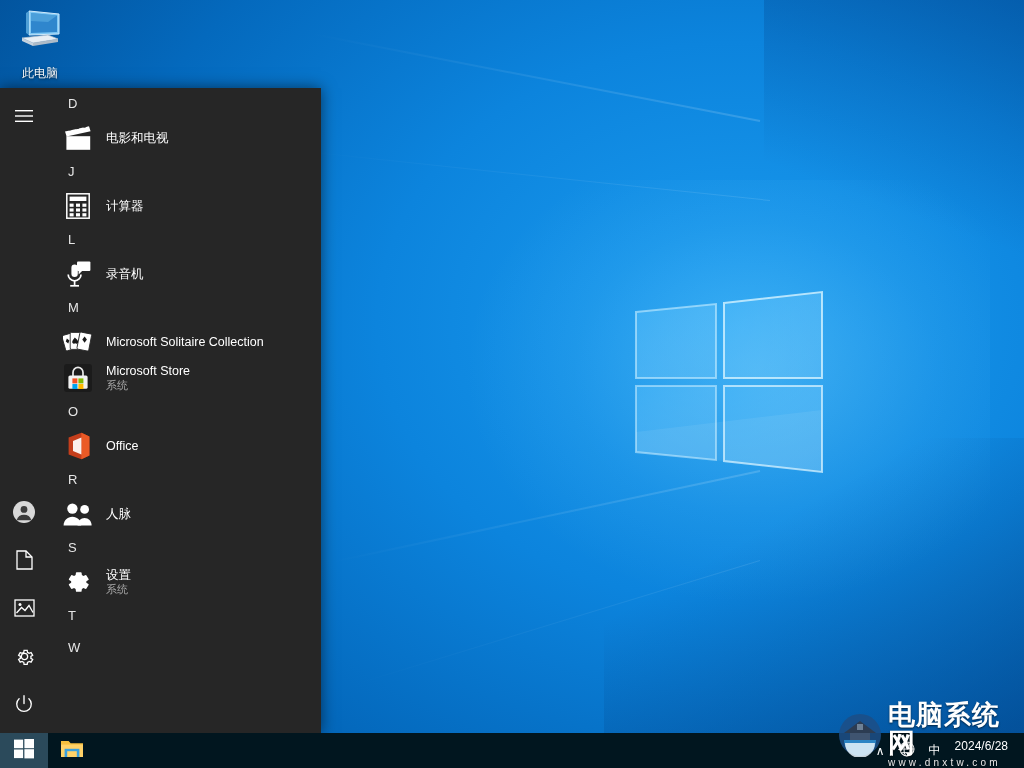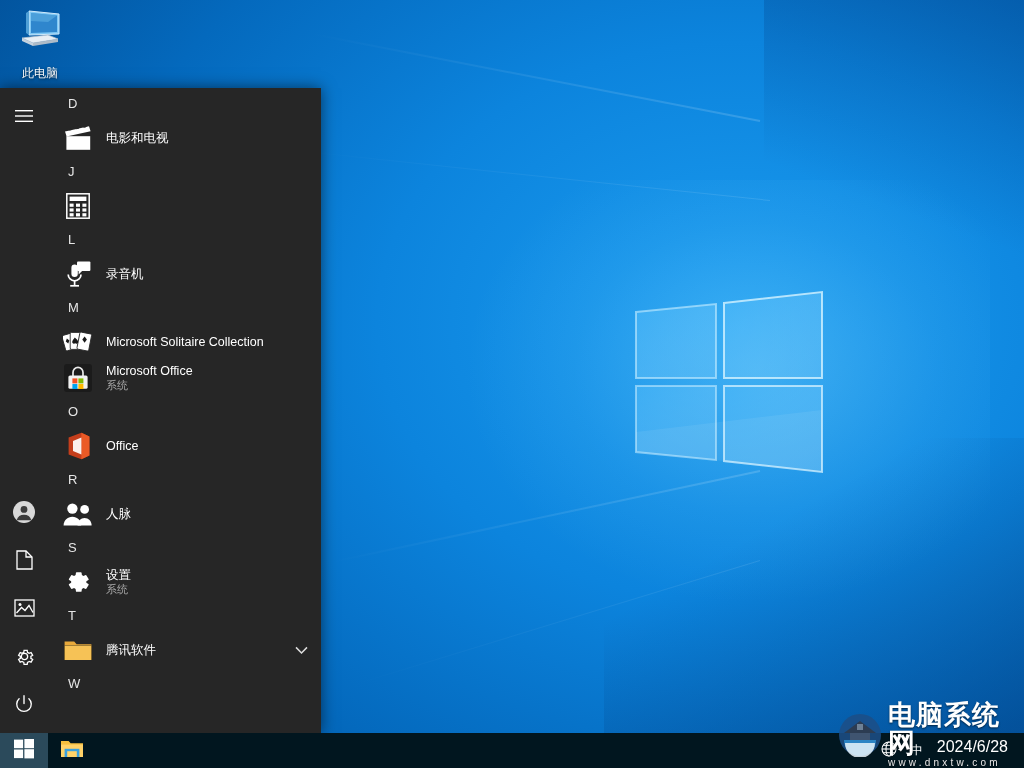--- a/index.html
+++ b/index.html
@@ -152,21 +152,21 @@
     padding-right: 6px; gap: 2px;
     color: #fff;
   }
   .tray-item {
     height: 35px; display: flex; align-items: center; justify-content: center;
     padding: 0 6px; color: #fff; font-size: 12px; cursor: default;
   }
   #clock {
     height: 35px; display:flex; flex-direction: column;
     align-items: flex-end; justify-content: center;
-    padding: 0 10px 8px 6px; color:#fff; font-size: 16px; line-height: 13px;
+    padding: 0 10px 8px 6px; color:#fff; font-size: 12px; line-height: 13px;
     cursor: default;
   }
 
   
   #watermark {
     position: absolute;
     right: 8px; bottom: 6px;
     width: 178px; height: 54px;
     z-index: 60;
     pointer-events: none;
@@ -327,20 +327,23 @@
                   <rect x="16.4" y="10.6" width="4" height="3.2"></rect>
                   <rect x="3.6" y="15.4" width="4" height="3.2"></rect>
                   <rect x="10" y="15.4" width="4" height="3.2"></rect>
                   <rect x="16.4" y="15.4" width="4" height="3.2"></rect>
                   <rect x="3.6" y="20.2" width="4" height="3.2"></rect>
                   <rect x="10" y="20.2" width="4" height="3.2"></rect>
                   <rect x="16.4" y="20.2" width="4" height="3.2"></rect>
                 </g>
               </svg>
             </div>
+            <div class="app-txt">
+              <div class="app-name">计算器</div>
+            </div>
           </div>
           <div class="sec-letter">L</div>
           <div class="app-row">
             <div class="app-ico">
               <svg width="28" height="27" viewBox="0 0 28 27">
                 <rect x="13" y="0.6" width="13.4" height="9.4" rx="1" fill="#ffffff"></rect>
                 <polygon points="14.6,9.6 14.6,13.6 18.6,9.6" fill="#ffffff"></polygon>
                 <rect x="7.4" y="3.6" width="6.4" height="12.4" rx="3.2" fill="#ffffff"></rect>
                 <path d="M4.2 13.4a6.4 6.4 0 0 0 12.8 0" fill="none" stroke="#fff" stroke-width="1.7"></path>
                 <line x1="10.6" y1="19.6" x2="10.6" y2="24.4" stroke="#fff" stroke-width="1.7"></line>
@@ -375,21 +378,21 @@
                 <rect x="0" y="0" width="28" height="28" rx="3" fill="#1b1b1b"></rect>
                 <path d="M9 12V8.4a5 5 0 0 1 10 0V12" fill="none" stroke="#e9e9e9" stroke-width="1.7"></path>
                 <rect x="4.4" y="11.4" width="19.2" height="13.4" rx="1.6" fill="#f2f2f2"></rect>
                 <rect x="8.4" y="14.4" width="5" height="5" fill="#f25022"></rect>
                 <rect x="14.4" y="14.4" width="5" height="5" fill="#7fba00"></rect>
                 <rect x="8.4" y="20" width="5" height="5" fill="#00a4ef"></rect>
                 <rect x="14.4" y="20" width="5" height="5" fill="#ffb900"></rect>
               </svg>
             </div>
             <div class="app-txt">
-              <div class="app-name">Microsoft Office</div>
+              <div class="app-name">Microsoft Store</div>
               <div class="app-sub">系统</div>
             </div>
           </div>
           <div class="sec-letter">O</div>
           <div class="app-row">
             <div class="app-ico">
               <svg width="26" height="28" viewBox="0 0 26 28">
                 <path d="M16.4 0.8 3.6 5.6v16.8l12.8 4.8 8-3.6V4.4z" fill="#c43e1c"></path>
                 <path d="M16.4 0.8v26.4l8-3.6V4.4z" fill="#eb5a26"></path>
                 <path d="M16.4 5.6 8 9v10l8.4 3.4z" fill="#ffffff" opacity=".92"></path>
@@ -420,38 +423,20 @@
                 <path fill="#ffffff" d="M12 8.1a3.9 3.9 0 1 0 0 7.8 3.9 3.9 0 0 0 0-7.8zm0 6a2.1 2.1 0 1 1 0-4.2 2.1 2.1 0 0 1 0 4.2z"></path>
                 <path fill="#ffffff" d="M21.6 13.9l-1.9-1.1a8 8 0 0 0 0-1.6l1.9-1.1a.6.6 0 0 0 .2-.8l-2-3.4a.6.6 0 0 0-.7-.3l-2.1.8a8 8 0 0 0-1.4-.8l-.3-2.2a.6.6 0 0 0-.6-.5h-4a.6.6 0 0 0-.6.5l-.3 2.2a8 8 0 0 0-1.4.8l-2.1-.8a.6.6 0 0 0-.7.3l-2 3.4a.6.6 0 0 0 .2.8l1.9 1.1a8 8 0 0 0 0 1.6l-1.9 1.1a.6.6 0 0 0-.2.8l2 3.4a.6.6 0 0 0 .7.3l2.1-.8c.4.3.9.6 1.4.8l.3 2.2a.6.6 0 0 0 .6.5h4a.6.6 0 0 0 .6-.5l.3-2.2c.5-.2 1-.5 1.4-.8l2.1.8a.6.6 0 0 0 .7-.3l2-3.4a.6.6 0 0 0-.2-.8z"></path>
               </svg>
             </div>
             <div class="app-txt">
               <div class="app-name">设置</div>
               <div class="app-sub">系统</div>
             </div>
           </div>
           <div class="sec-letter">T</div>
-          <div class="app-row">
-            <div class="app-ico">
-              <svg width="28" height="23" viewBox="0 0 28 23">
-                <path d="M0.6 2.4h9.6l2.4 2.8H27.4V21H0.6z" fill="#e8a93b"></path>
-                <path d="M0.6 6.4h26.8V21H0.6z" fill="#fac champagne"></path>
-                <path d="M0.6 6.4h26.8V21H0.6z" fill="#f7c council"></path>
-                <path d="M0.6 6.4h26.8V21H0.6z" fill="#f6c256"></path>
-              </svg>
-            </div>
-            <div class="app-txt">
-              <div class="app-name">腾讯软件</div>
-            </div>
-            <div class="app-chev">
-              <svg width="13" height="9" viewBox="0 0 13 9">
-                <polyline points="1,1.4 6.5,7 12,1.4" fill="none" stroke="#dddddd" stroke-width="1.5"></polyline>
-              </svg>
-            </div>
-          </div>
           <div class="sec-letter">W</div>
         </div>
     </div>
 
   </div>
 
   <div id="taskbar">
 
     <div id="start-button">
       <span>

